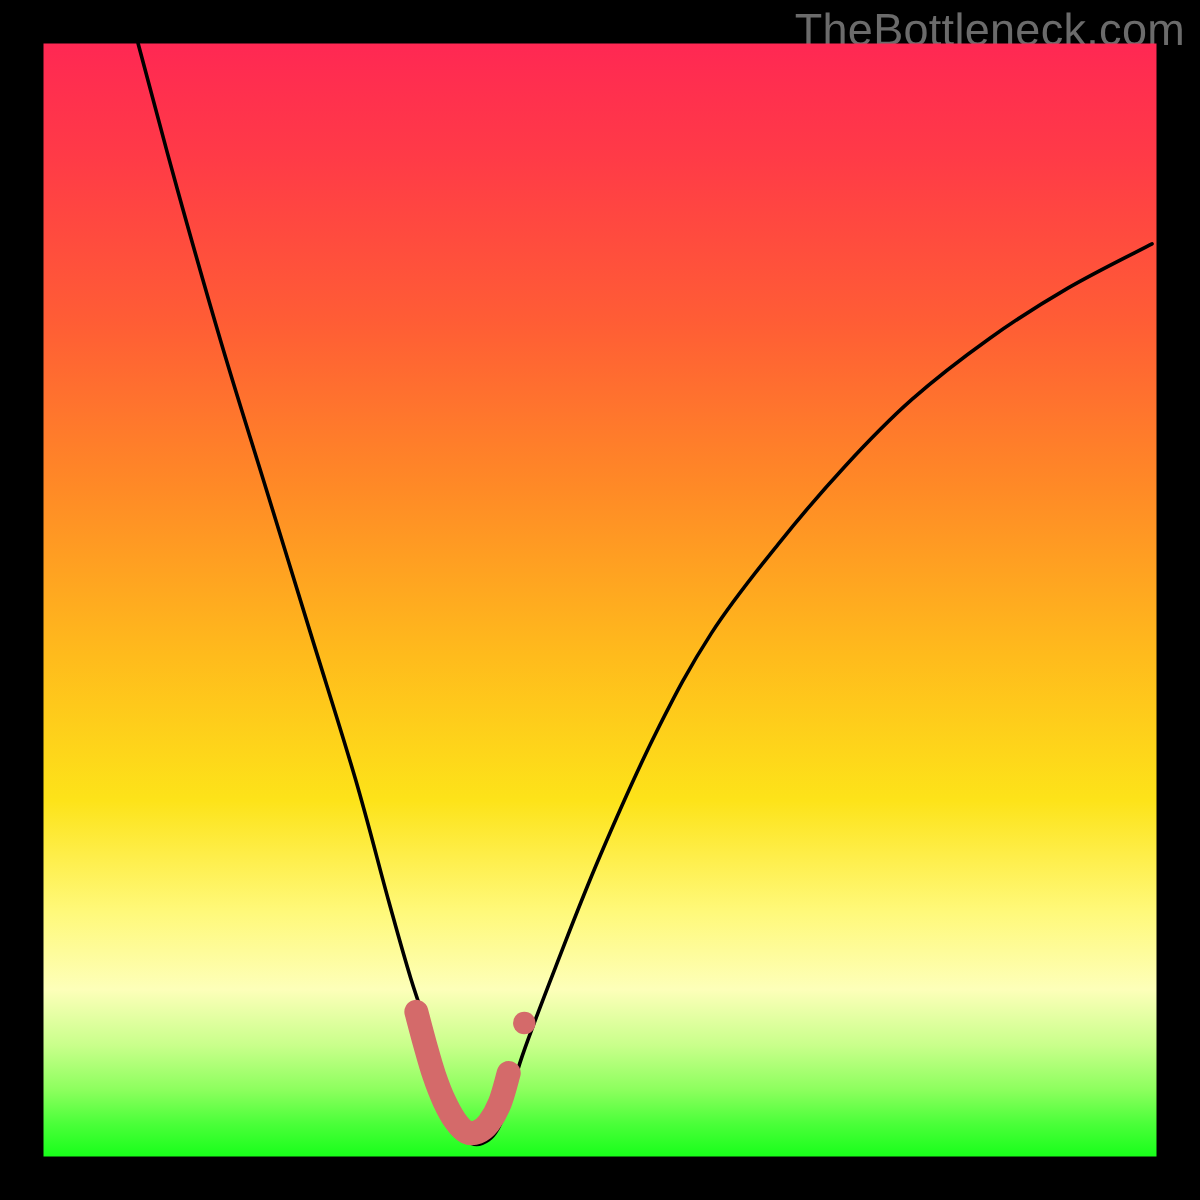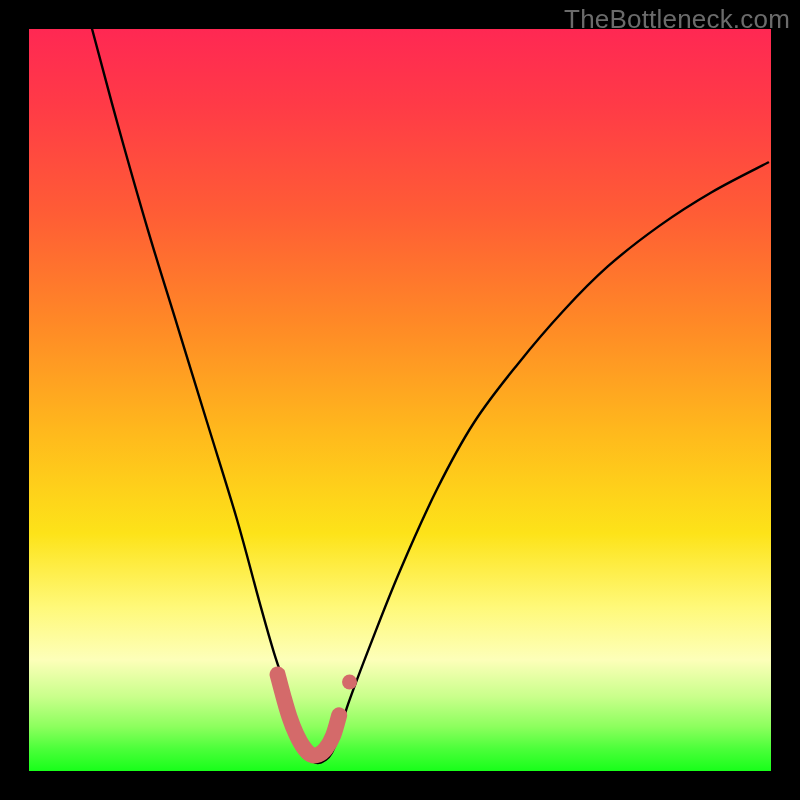--- a/index.html
+++ b/index.html
@@ -38,21 +38,21 @@
       #8dff5e 94%,
       #4cff3a 97%,
       #18ff1a 100%
     );
   }
   .watermark {
     position: absolute;
     top: 4px;
     right: 10px;
     color: #6b6b6b;
-    font-size: 26px;
+    font-size: 30px;
     letter-spacing: 0.2px;
     font-weight: 400;
     user-select: none;
   }
   .curve-svg {
     position: absolute;
     left: 0;
     top: 0;
     width: 742px;
     height: 742px;

